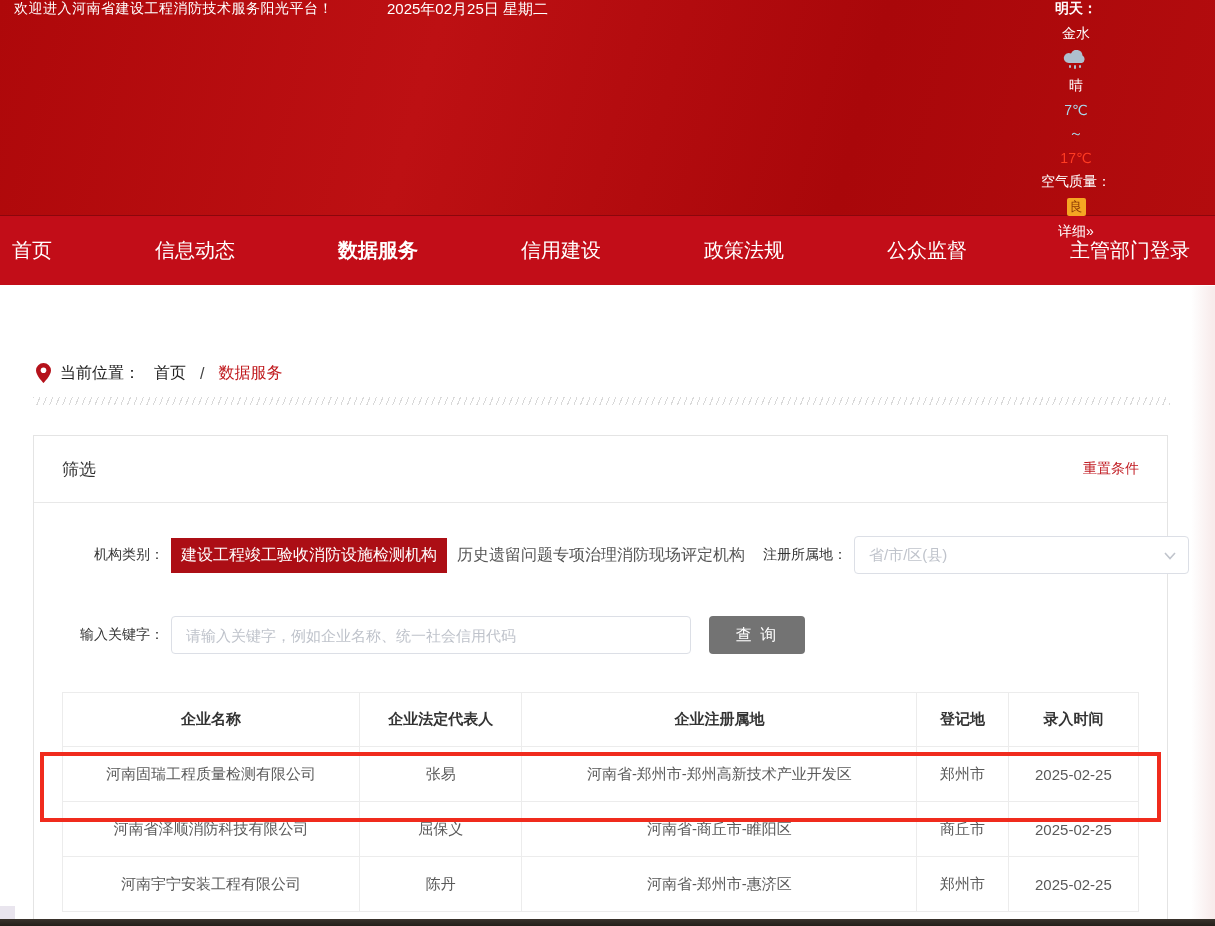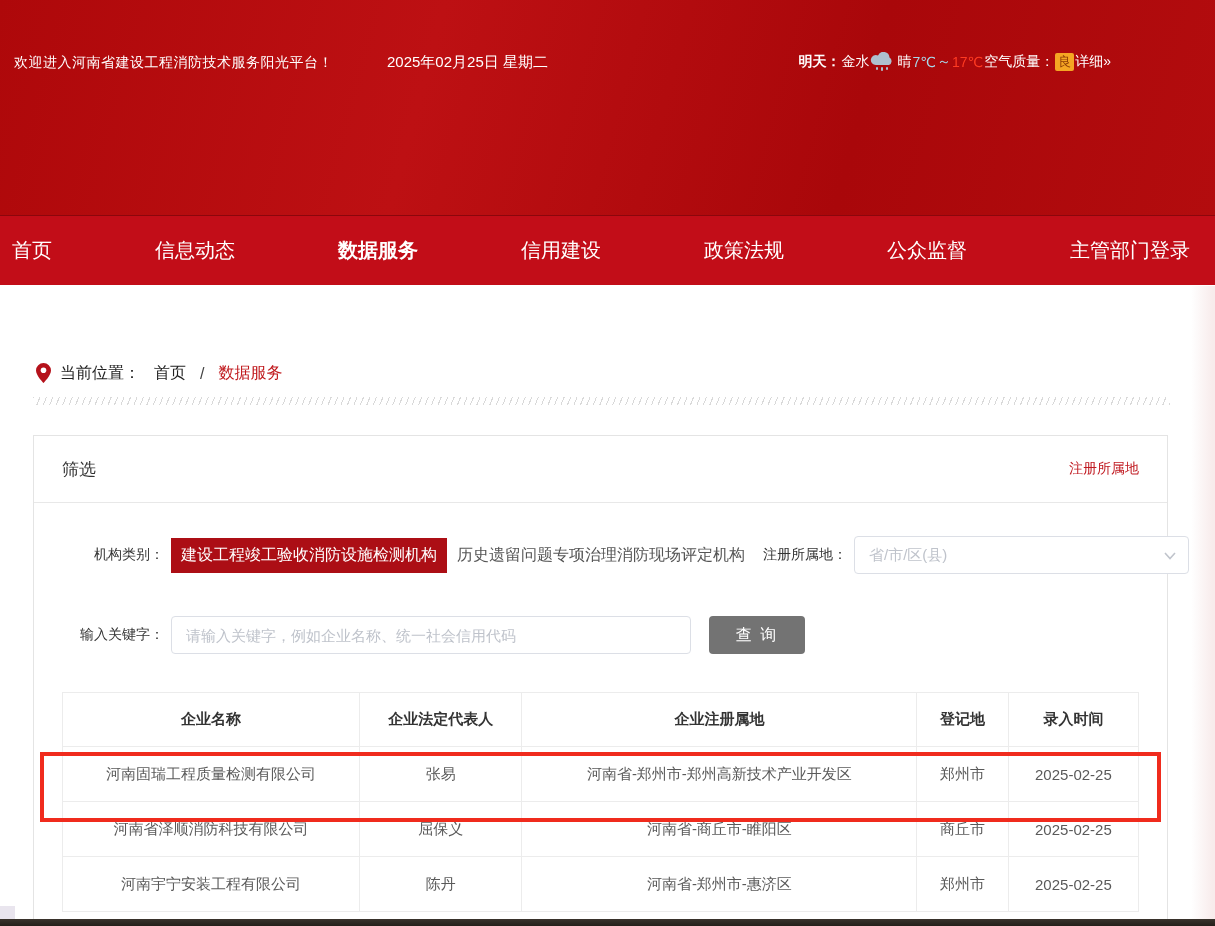--- a/index.html
+++ b/index.html
@@ -3,24 +3,24 @@
 <meta charset="utf-8">
 <style>
   * { margin:0; padding:0; box-sizing:border-box; }
   html,body { background:#fff; }
   body { font-family:"Liberation Sans","DejaVu Sans",sans-serif; }
   .page { position:relative; width:1215px; height:926px; overflow:hidden; background:#fff; }
 
   
   .masthead { position:relative; height:215px;
     background:linear-gradient(105deg,#ae080a 0%,#bd1013 35%,#a9070a 70%,#b30c0e 100%); }
-  .topbar { display:flex; align-items:flex-end; height:72px; padding:0 0 0 14px; color:#fff; font-size:14px; }
+  .topbar { display:flex; align-items:flex-start; height:72px; padding:0 0 0 14px; color:#fff; font-size:14px; }
   .topbar .welcome { letter-spacing:.5px; }
   .topbar .date { margin-left:54px; font-size:15px; }
-  .weather { margin-left:auto; margin-right:104px; display:flex; align-items:center; gap:1px; font-size:14px; color:#fff; white-space:nowrap; }
+  .weather { margin-left:auto; margin-right:104px; display:flex; align-items:center; gap:7px; font-size:14px; color:#fff; white-space:nowrap;flex-direction:column; }
   .weather .w-label { font-weight:bold; }
   .weather .temp-low { color:#a8d8ea; }
   .weather .temp-high { color:#ff3b22; }
   .weather .aqi-badge { background:#f5a623; color:#8c3a06; padding:0 3px; border-radius:2px; font-size:13px; line-height:18px; }
   .weather a.detail { color:#fff; text-decoration:none; }
   .cloud-icon { width:26px; height:20px; }
   .site-title { position:absolute; top:114px; left:14px; color:#fff; font-size:44px; font-weight:bold; letter-spacing:1px; text-shadow:0 3px 3px rgba(60,0,0,.45); white-space:nowrap; }
 
   
   .navbar { display:flex; justify-content:space-between; align-items:center; height:70px;
@@ -126,21 +126,21 @@
       <span class="bc-home">首页</span>
       <span class="bc-sep">/</span>
       <span class="bc-current">数据服务</span>
     </div>
 
     <div class="slash-divider"></div>
 
     <section class="panel">
       <div class="panel-head">
         <span class="panel-title">筛选</span>
-        <a class="reset-link">注册所属地</a>
+        <a class="reset-link">重置条件</a>
       </div>
       <div class="panel-body">
 
         <div class="filter-row row1">
           <span class="flabel">机构类别：</span>
           <span class="chip active">建设工程竣工验收消防设施检测机构</span>
           <span class="chip plain">历史遗留问题专项治理消防现场评定机构</span>
           <div class="region-group">
             <span class="flabel">注册所属地：</span>
             <div class="select-box">

